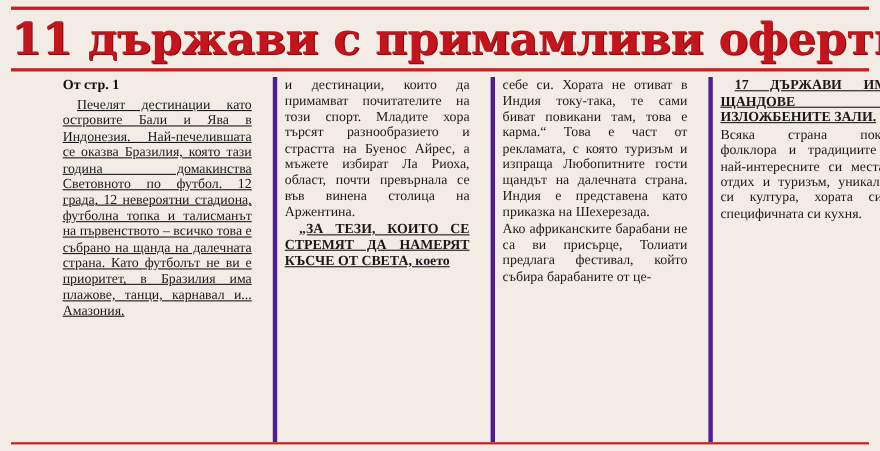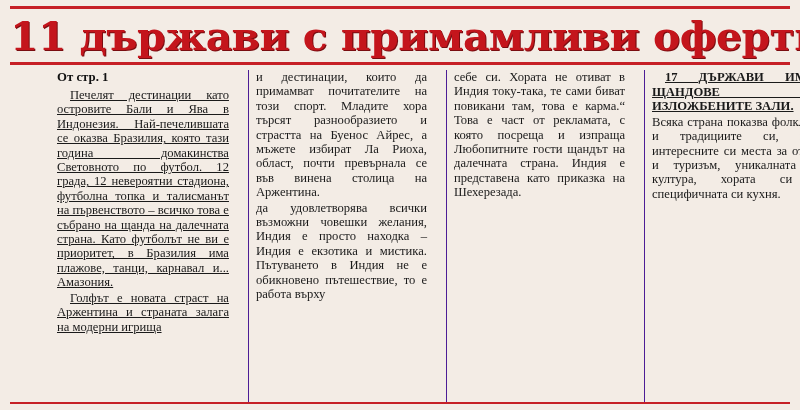--- a/index.html
+++ b/index.html
@@ -69,21 +69,21 @@
     gap: 12px;
     margin-left: 32px;
   }
   .col {
     width: 195px;
     padding: 0 7px;
     box-sizing: border-box;
     position: relative;
   }
   .col + .col {
-    border-left: 1px solid #4c1d95;
+    border-left: 4px solid #4c1d95;
   }
   p {
     margin: 0 0 1px 0;
     font-family: "Liberation Serif", serif;
     font-size: 12.6px;
     line-height: 14.4px;
     text-align: justify;
     text-justify: inter-word;
     color: #1a1a1a;
     hyphens: auto;
@@ -128,30 +128,30 @@
     <div class="headline">11 държави с примамливи оферти...</div>
   </div>
 
   <div class="head-rule"></div>
 
   <div class="columns">
 
     <div class="col">
       <div class="kicker">От стр. 1</div>
       <p class="indent">Печелят дестинации като островите Бали и Ява в Индонезия. Най-печелившата се оказва Бразилия, която тази година домакинства Световното по футбол. 12 града, 12 невероятни стадиона, футболна топка и талисманът на първенството – всичко това е събрано на щанда на далечната страна. Като футболът не ви е приоритет, в Бразилия има плажове, танци, карнавал и... Амазония.</p>
-      <p class="indent">Голфът е новата страст на Аржентина и страната залага на модерни игрища</p>
     </div>
 
     <div class="col">
       <p>и дестинации, които да примамват почитателите на този спорт. Младите хора търсят разнообразието и страстта на Буенос Айрес, а мъжете избират Ла Риоха, област, почти превърнала се във винена столица на Аржентина.</p>
-      <p>да удовлетворява всички възможни човешки желания, Индия е просто находка – Индия е екзотика и мистика. Пътуването в Индия не е обикновено пътешествие, то е работа върху</p>
+      <p class="bold-para indent">„ЗА ТЕЗИ, КОИТО СЕ СТРЕМЯТ ДА НАМЕРЯТ КЪСЧЕ ОТ СВЕТА, което</p>
     </div>
 
     <div class="col">
-      <p>себе си. Хората не отиват в Индия току-така, те сами биват повикани там, това е карма.“ Това е част от рекламата, с която посреща и изпраща Любопитните гости щандът на далечната страна. Индия е представена като приказка на Шехерезада.</p>
+      <p>себе си. Хората не отиват в Индия току-така, те сами биват повикани там, това е карма.“ Това е част от рекламата, с която туризъм и изпраща Любопитните гости щандът на далечната страна. Индия е представена като приказка на Шехерезада.</p>
+      <p>Ако африканските барабани не са ви присърце, Толиати предлага фестивал, който събира барабаните от це-</p>
     </div>
 
     <div class="col">
       <p class="bold-para indent">17 ДЪРЖАВИ ИМАТ ЩАНДОВЕ В ИЗЛОЖБЕНИТЕ ЗАЛИ.</p>
       <p>Всяка страна показва фолклора и традициите си, най-интересните си места за отдих и туризъм, уникалната си култура, хората си и специфичната си кухня.</p>
     </div>
 
   </div>
 
   <div class="bottom-rule"></div>

